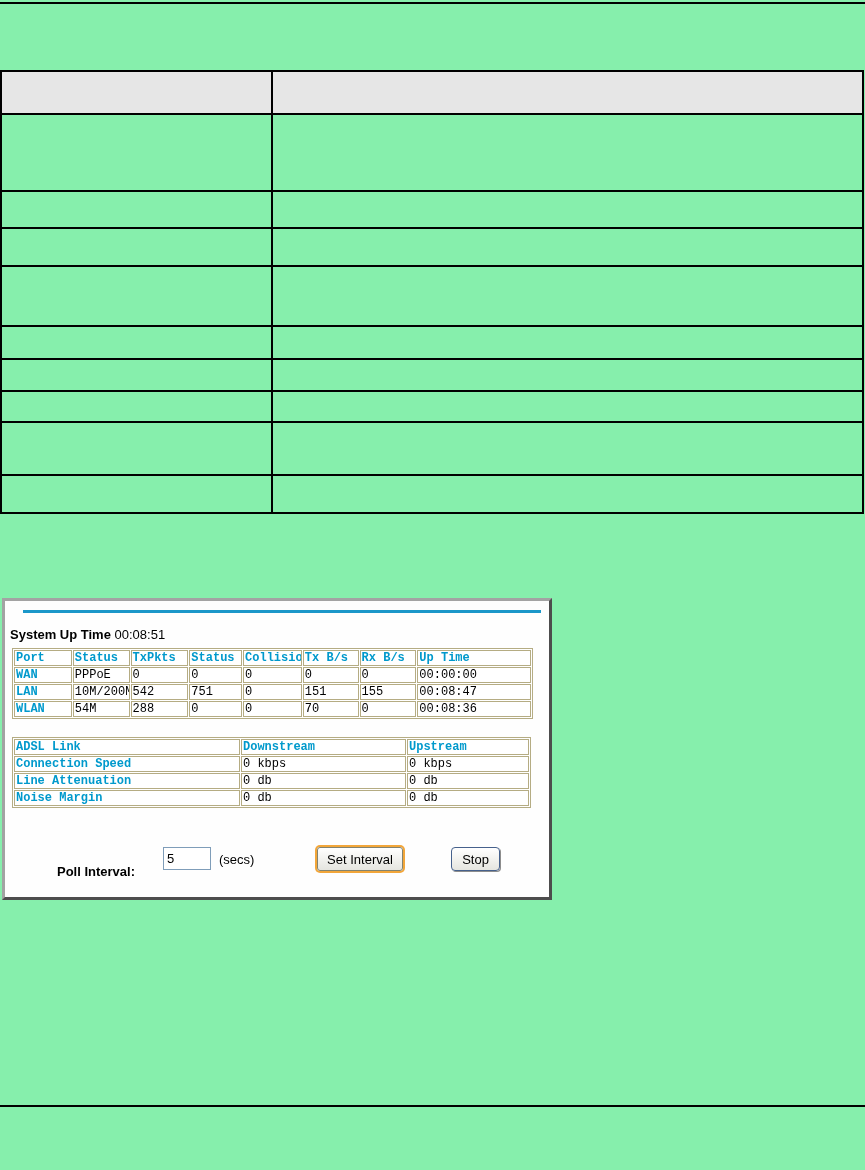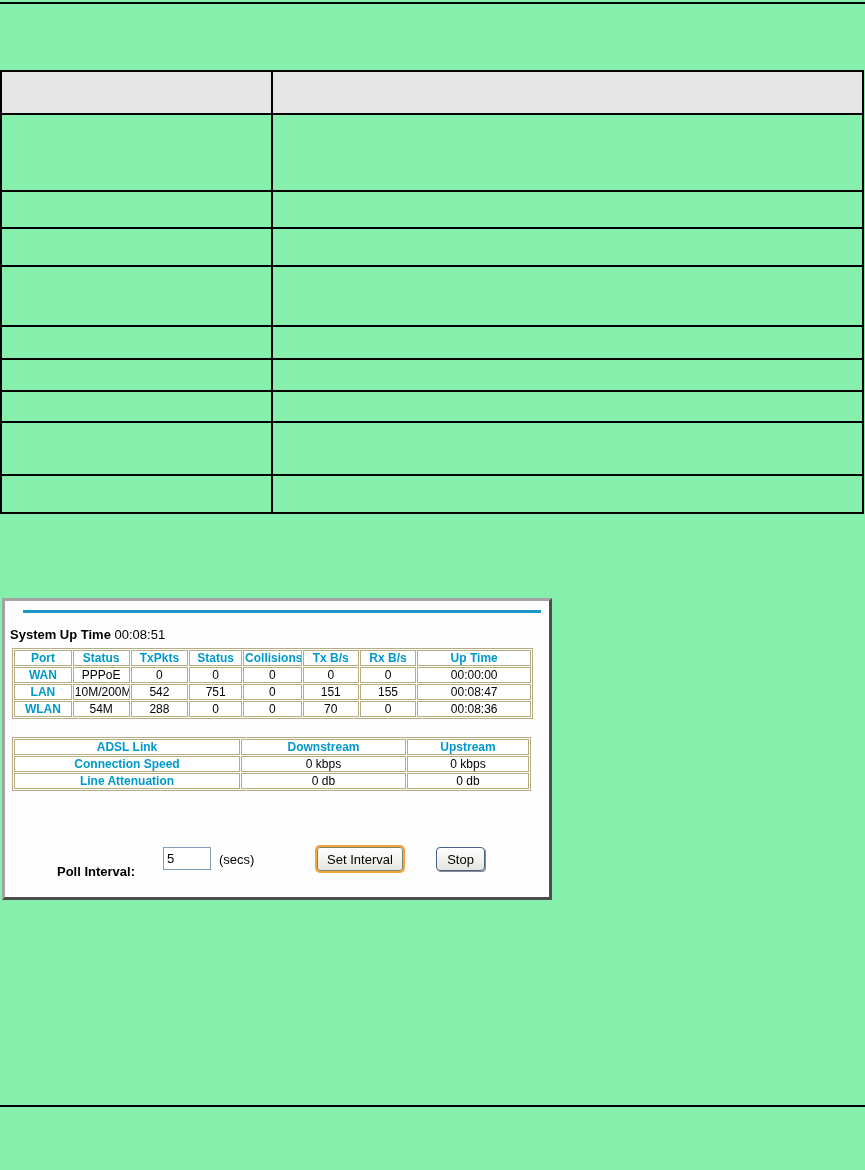--- a/index.html
+++ b/index.html
@@ -42,26 +42,26 @@
 
   .stat-table {
     border-collapse:separate; border-spacing:1px;
     border:1px solid #b5ac83;
     background:#ffffff;
     table-layout:fixed;
   }
   .stat-table td {
     border:1px solid #b5ac83;
     font-size:12px;
-    text-align:center;
     height:15px;
     padding:0 1px;
     overflow:hidden;
     white-space:nowrap;
     color:#000000;
+    font-family:Liberation Mono, monospace;
   }
   .stat-table td.hd { color:#0099cc; font-weight:bold; }
   .stat-table td.lbl { color:#0099cc; font-weight:bold; }
 
   .port-table { position:absolute; left:7px; top:47px; width:521px; }
   .adsl-table { position:absolute; left:7px; top:136px; width:450px; }
 
   .poll-label { position:absolute; left:52px; top:263px; font-size:13px; font-weight:bold; color:#000; }
   .poll-input {
     position:absolute; left:158px; top:246px;
@@ -80,21 +80,21 @@
     background:linear-gradient(#ffffff, #e5e5df);
     border-radius:3px;
     cursor:pointer;
   }
   .btn-set {
     left:312px; width:86px;
     border:1px solid #83836f;
     box-shadow:0 0 0 2px #f2a63a;
   }
   .btn-stop {
-    left:431px; width:49px;
+    left:446px; width:49px;
     border:1px solid #46618c;
     box-shadow:1px 1px 0 #8d8d8d;
     border-radius:4px;
   }
 </style>
 </head>
 <body>
 
 <div class="page">
 
@@ -223,20 +223,25 @@
       <tr>
         <td class="lbl">Connection Speed</td>
         <td>0 kbps</td>
         <td>0 kbps</td>
       </tr>
       <tr>
         <td class="lbl">Line Attenuation</td>
         <td>0 db</td>
         <td>0 db</td>
       </tr>
+      <tr>
+        <td class="lbl">Noise Margin</td>
+        <td>0 db</td>
+        <td>0 db</td>
+      </tr>
     </tbody>
       </table>
 
     <span class="poll-label">Poll Interval:</span>
     <input class="poll-input" type="text" value="5" style="">
     <span class="poll-unit">(secs)</span>
     <button class="xp-btn btn-set">Set Interval</button>
     <button class="xp-btn btn-stop">Stop</button>
   </div>
 

